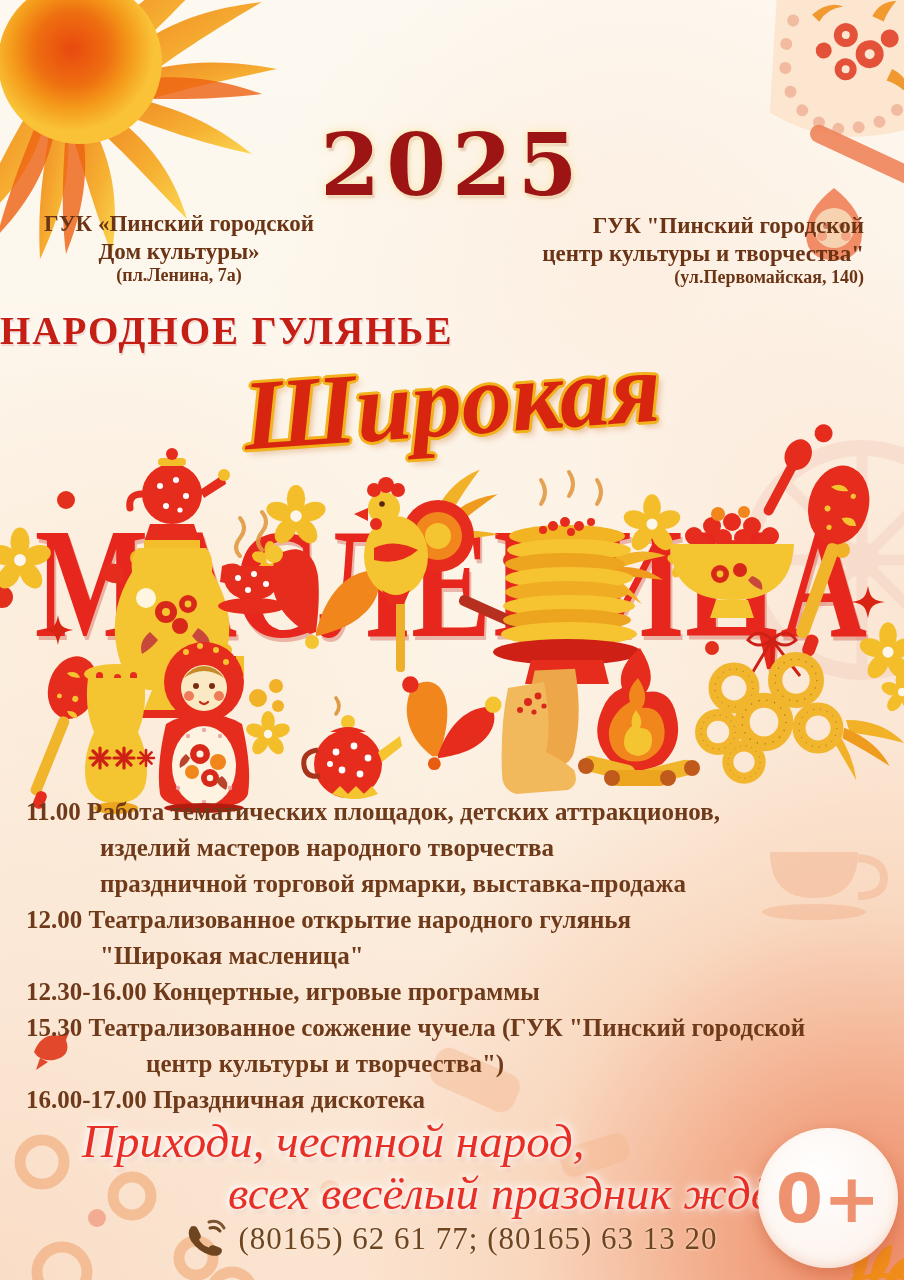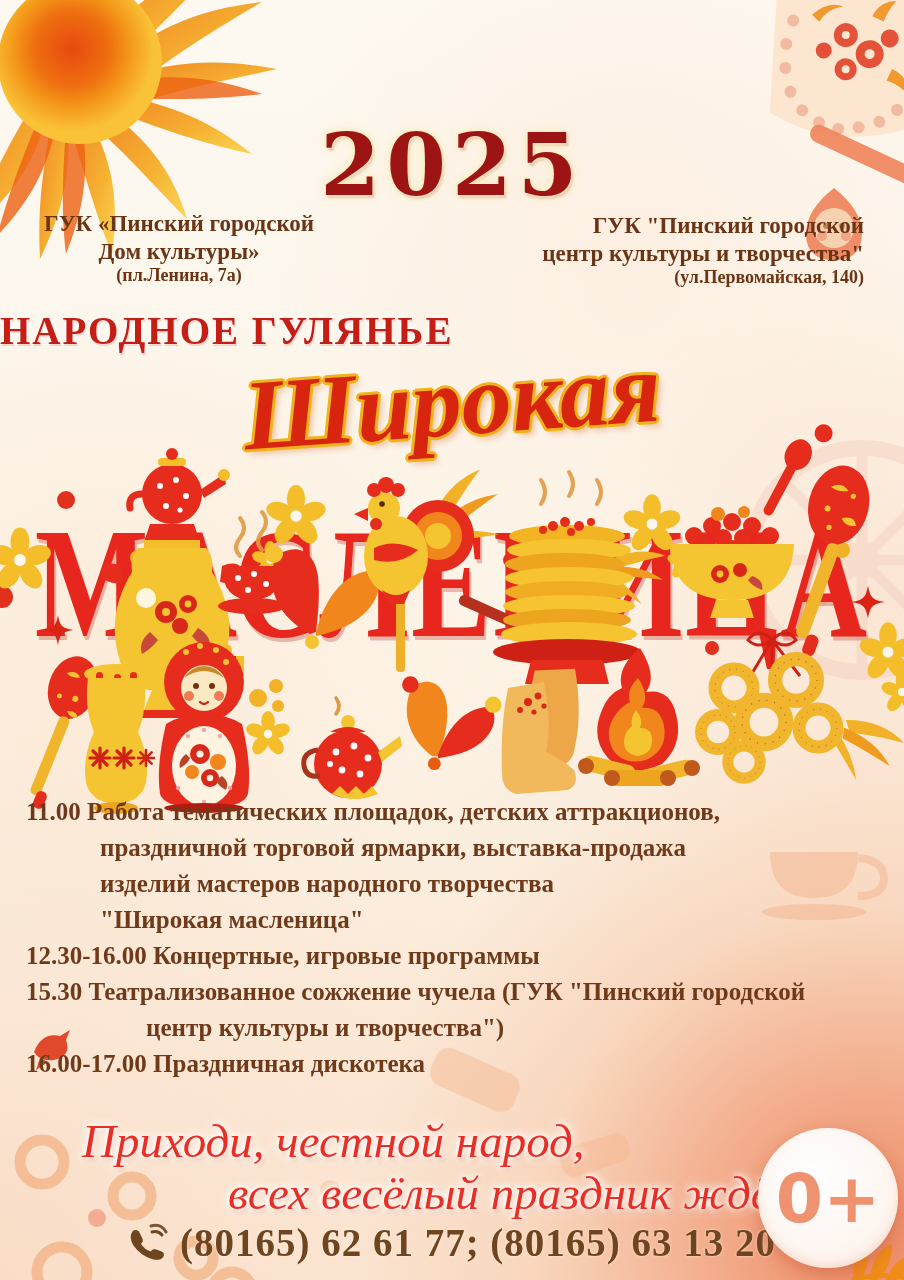--- a/index.html
+++ b/index.html
@@ -60,21 +60,21 @@
   .schedule .line{white-space:nowrap;}
   .schedule .indent{padding-left:74px;}
   .schedule .indent2{padding-left:120px;}
 
   .invite{font-style:italic;font-weight:normal;font-size:47px;line-height:1;color:#e82f26;white-space:nowrap;
     text-shadow:0 0 4px #fff,0 0 8px #fff,0 0 12px rgba(255,255,255,.9),2px 3px 4px rgba(190,60,40,.3);}
   .invite1{left:82px;top:1118px;}
   .invite2{left:228px;top:1170px;}
 
   .phone-row{left:0;top:1220px;width:904px;display:flex;justify-content:center;align-items:center;gap:14px;}
-  .phone-text{font-weight:bold;font-size:39px;color:#6f4520;letter-spacing:1px;
+  .phone-text{font-weight:normal;font-size:31px;color:#6f4520;letter-spacing:1px;
     text-shadow:0 0 3px rgba(255,245,230,.8);}
 
   .age-badge{
     left:758px;top:1128px;width:140px;height:140px;border-radius:50%;
     background:radial-gradient(circle at 42% 35%, #ffffff 0%, #fdf4ee 70%, #f8e3d8 100%);
     box-shadow:0 6px 16px rgba(190,80,45,.4), inset 0 -4px 8px rgba(235,160,130,.25);
     display:flex;align-items:center;justify-content:center;
     font-family:"DejaVu Sans",sans-serif;font-weight:bold;font-size:68px;color:#ef9270;
     text-shadow:inset 0 0 0 #fff;
   }
@@ -570,22 +570,23 @@
         <path d="M22 62 Q24 34 44 26 Q44 48 30 62 Z"></path>
         <path d="M38 62 Q46 40 64 38 Q60 56 46 64 Z"></path>
         <path d="M0 40 Q-2 20 12 8 Q16 26 8 40 Z"></path>
       </g>
       <path d="M4 62 Q30 54 60 60" stroke="#ef8c1a" stroke-width="5" fill="none"></path>
     </g>
   </svg>
 
   <div class="abs schedule">
     <div class="line">11.00 Работа тематических площадок, детских аттракционов,</div>
+    <div class="line indent">изделий мастеров народного творчества</div>
     <div class="line indent">праздничной торговой ярмарки, выставка-продажа</div>
-    <div class="line indent">изделий мастеров народного творчества</div>
+    <div class="line">12.00 Театрализованное открытие народного гулянья</div>
     <div class="line indent">"Широкая масленица"</div>
     <div class="line">12.30-16.00 Концертные, игровые программы</div>
     <div class="line">15.30 Театрализованное сожжение чучела (ГУК "Пинский городской</div>
     <div class="line indent2">центр культуры и творчества")</div>
     <div class="line">16.00-17.00 Праздничная дискотека</div>
   </div>
 
   <div class="abs invite invite1">Приходи, честной народ,</div>
   <div class="abs invite invite2">всех весёлый праздник ждёт!</div>
 

